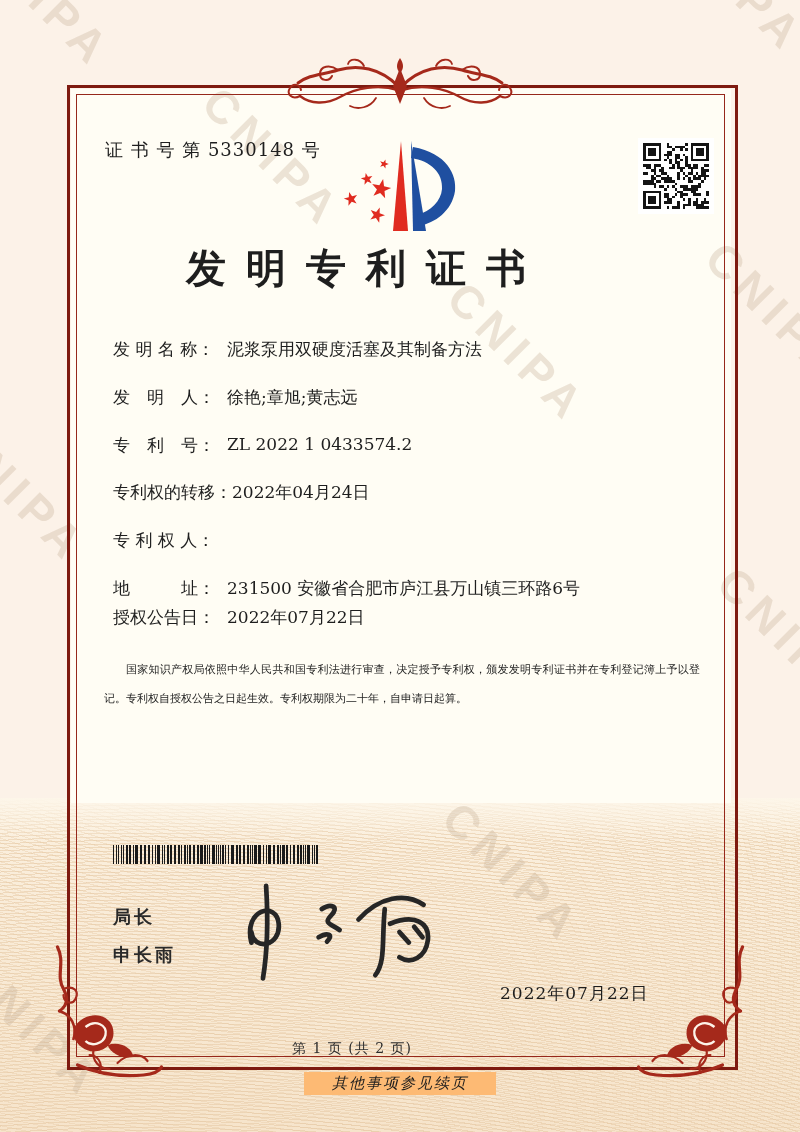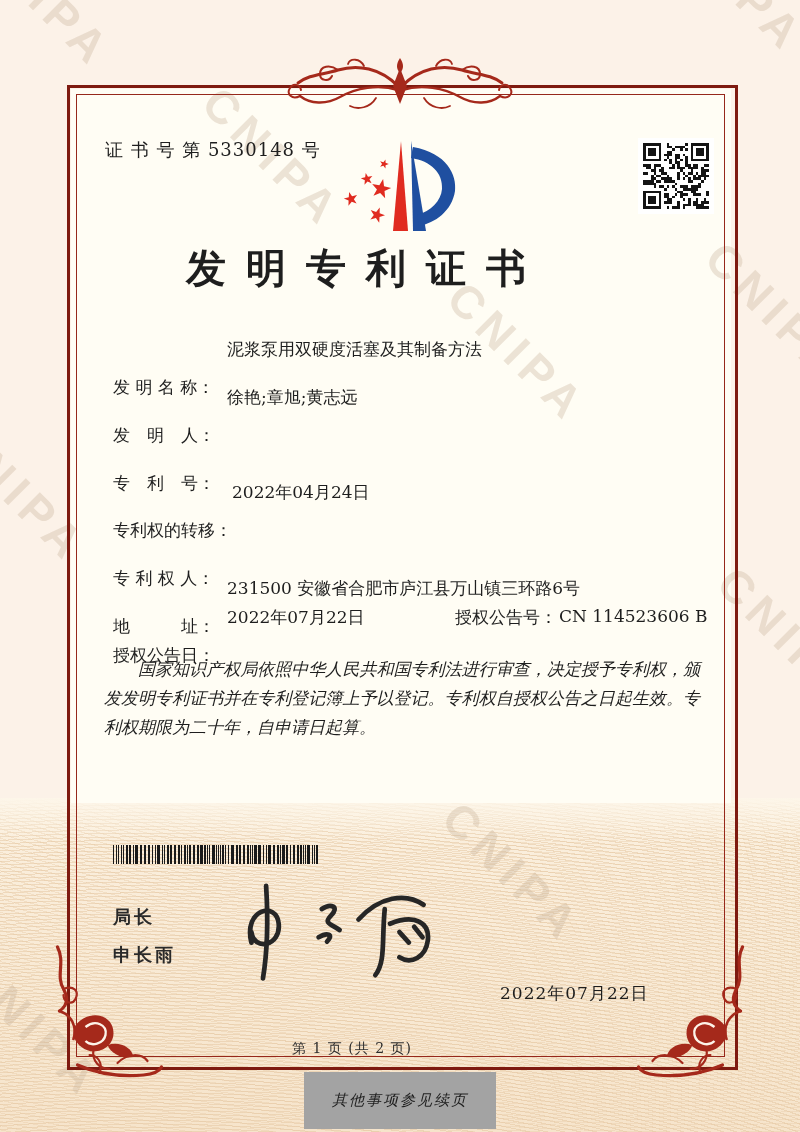--- a/index.html
+++ b/index.html
@@ -39,40 +39,40 @@
   .ornament{z-index:3;}
 
   
   .content{z-index:4;}
   .cert-no{left:105px;top:138px;font-size:18px;letter-spacing:1px;text-align:right;}
   .logo{left:334px;top:131px;width:130px;height:106px;}
   .qr-box{left:638px;top:138px;width:76px;height:76px;background:#ffffff;display:flex;align-items:center;justify-content:center;}
   .title{left:0;top:241px;width:712px;text-align:center;font-size:40px;font-weight:700;letter-spacing:.5em;text-indent:.5em;}
 
   .field{left:113px;width:600px;font-size:17px;white-space:nowrap;display:flex;}
-  .field .lab{flex:0 0 114px;margin-top:38px;}
+  .field .lab{flex:0 0 114px;}
   .f0{top:338px}.f1{top:386px}.f2{top:434px}.f3{top:481px}.f4{top:529px}.f5{top:577px}.f6{top:606px}
   .pair2{position:absolute;left:342px;top:0;display:flex;}
   .pair2 .lab2{margin-right:2px;}
 
-  .paras{left:104px;top:655px;width:596px;font-size:17px;line-height:29px;font-style:italic;}
+  .paras{left:104px;top:655px;width:596px;font-size:11px;line-height:29px;}
   .paras p{margin:0;text-indent:2em;text-align:justify;}
 
   .barcode{left:113px;top:845px;width:208px;height:19px;}
 
   .sig-label{left:113px;font-family:"Liberation Sans","DejaVu Sans",sans-serif;font-weight:700;font-size:18px;letter-spacing:3px;color:#2a2a2a;}
   .sig-title{top:905px;}
   .sig-name{top:943px;text-align:center;}
   .sig-script{left:222px;top:876px;width:210px;height:108px;}
 
   .issue-date{left:500px;top:982px;font-size:17px;letter-spacing:1px;}
   .page-info{left:0;top:1040px;width:704px;text-align:center;font-size:14px;letter-spacing:1px;color:#2c2c2c;}
   .footer-note{
     left:50%;top:1072px;transform:translateX(-50%);
-    background:#a3a3a3;padding:19px 28px;font-size:15px;font-style:italic;letter-spacing:2px;
+    background:#fdba74;padding:2px 28px;font-size:15px;font-style:italic;letter-spacing:2px;
     z-index:4;
   }
 </style>
 </head>
 <body>
 
 <div class="abs waves"></div>
 <div class="abs paper"></div>
 
 <span class="wm" style="left:-45px;top:-30px">CNIPA</span>
@@ -367,39 +367,36 @@
 <div class="abs content field f0">
   <span class="lab">发 明 名 称：</span>
   <span class="val">泥浆泵用双硬度活塞及其制备方法</span>
 </div>
 <div class="abs content field f1">
   <span class="lab">发　明　人：</span>
   <span class="val">徐艳;章旭;黄志远</span>
 </div>
 <div class="abs content field f2">
   <span class="lab">专　利　号：</span>
+  <span class="val">ZL 2022 1 0433574.2</span>
 </div>
 <div class="abs content field f3">
   <span class="lab">专利权的转移：</span>
   <span class="val">2022年04月24日</span>
 </div>
 <div class="abs content field f4">
   <span class="lab">专 利 权 人：</span>
 </div>
 <div class="abs content field f5">
   <span class="lab">地　　　址：</span>
   <span class="val">231500 安徽省合肥市庐江县万山镇三环路6号</span>
 </div>
 <div class="abs content field f6">
   <span class="lab">授权公告日：</span>
   <span class="val">2022年07月22日</span>
-  <span class="pair2">
-    <span class="lab2">授权公告号：</span>
-    <span>CN 114523606 B</span>
-  </span>
 </div>
 
 <div class="abs content paras">
   <p>国家知识产权局依照中华人民共和国专利法进行审查，决定授予专利权，颁发发明专利证书并在专利登记簿上予以登记。专利权自授权公告之日起生效。专利权期限为二十年，自申请日起算。</p>
 </div>
 
 <svg id="barcode-svg" class="abs content barcode" width="208" height="19">
     <g fill="#1a1a1a">
       <rect x="0" y="0" width="1" height="19"></rect>
       <rect x="3" y="0" width="1" height="19"></rect>

